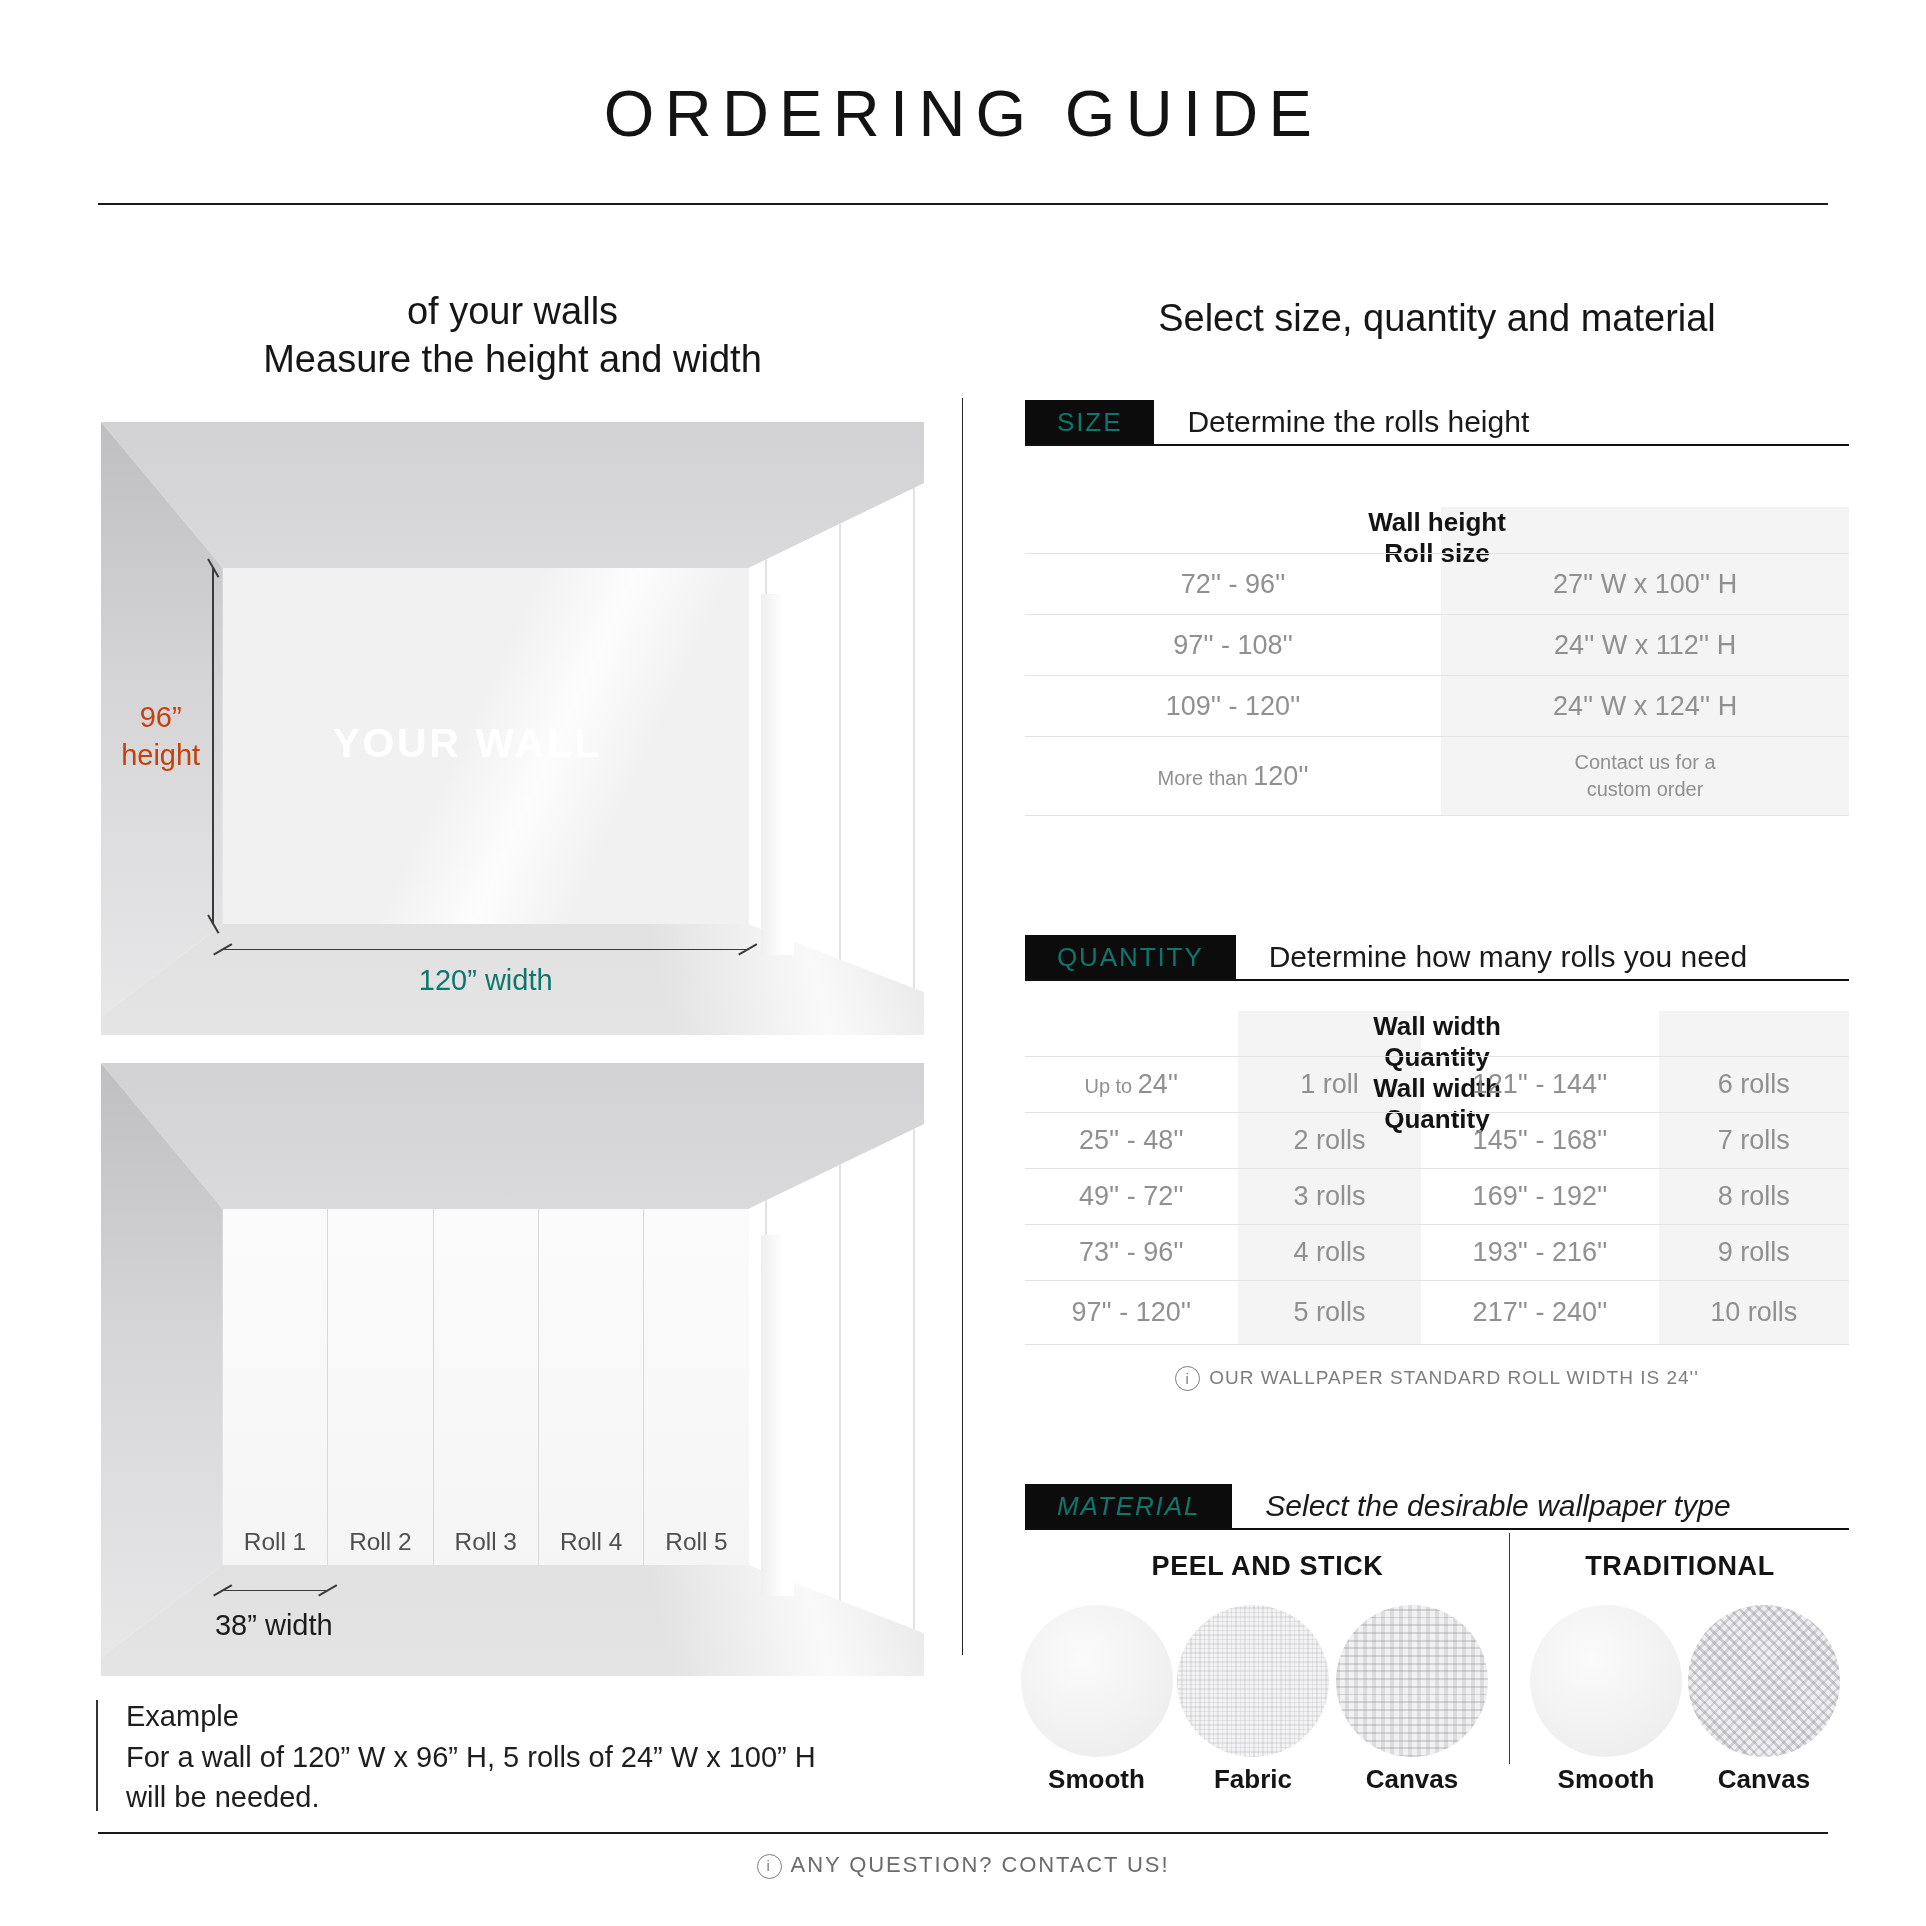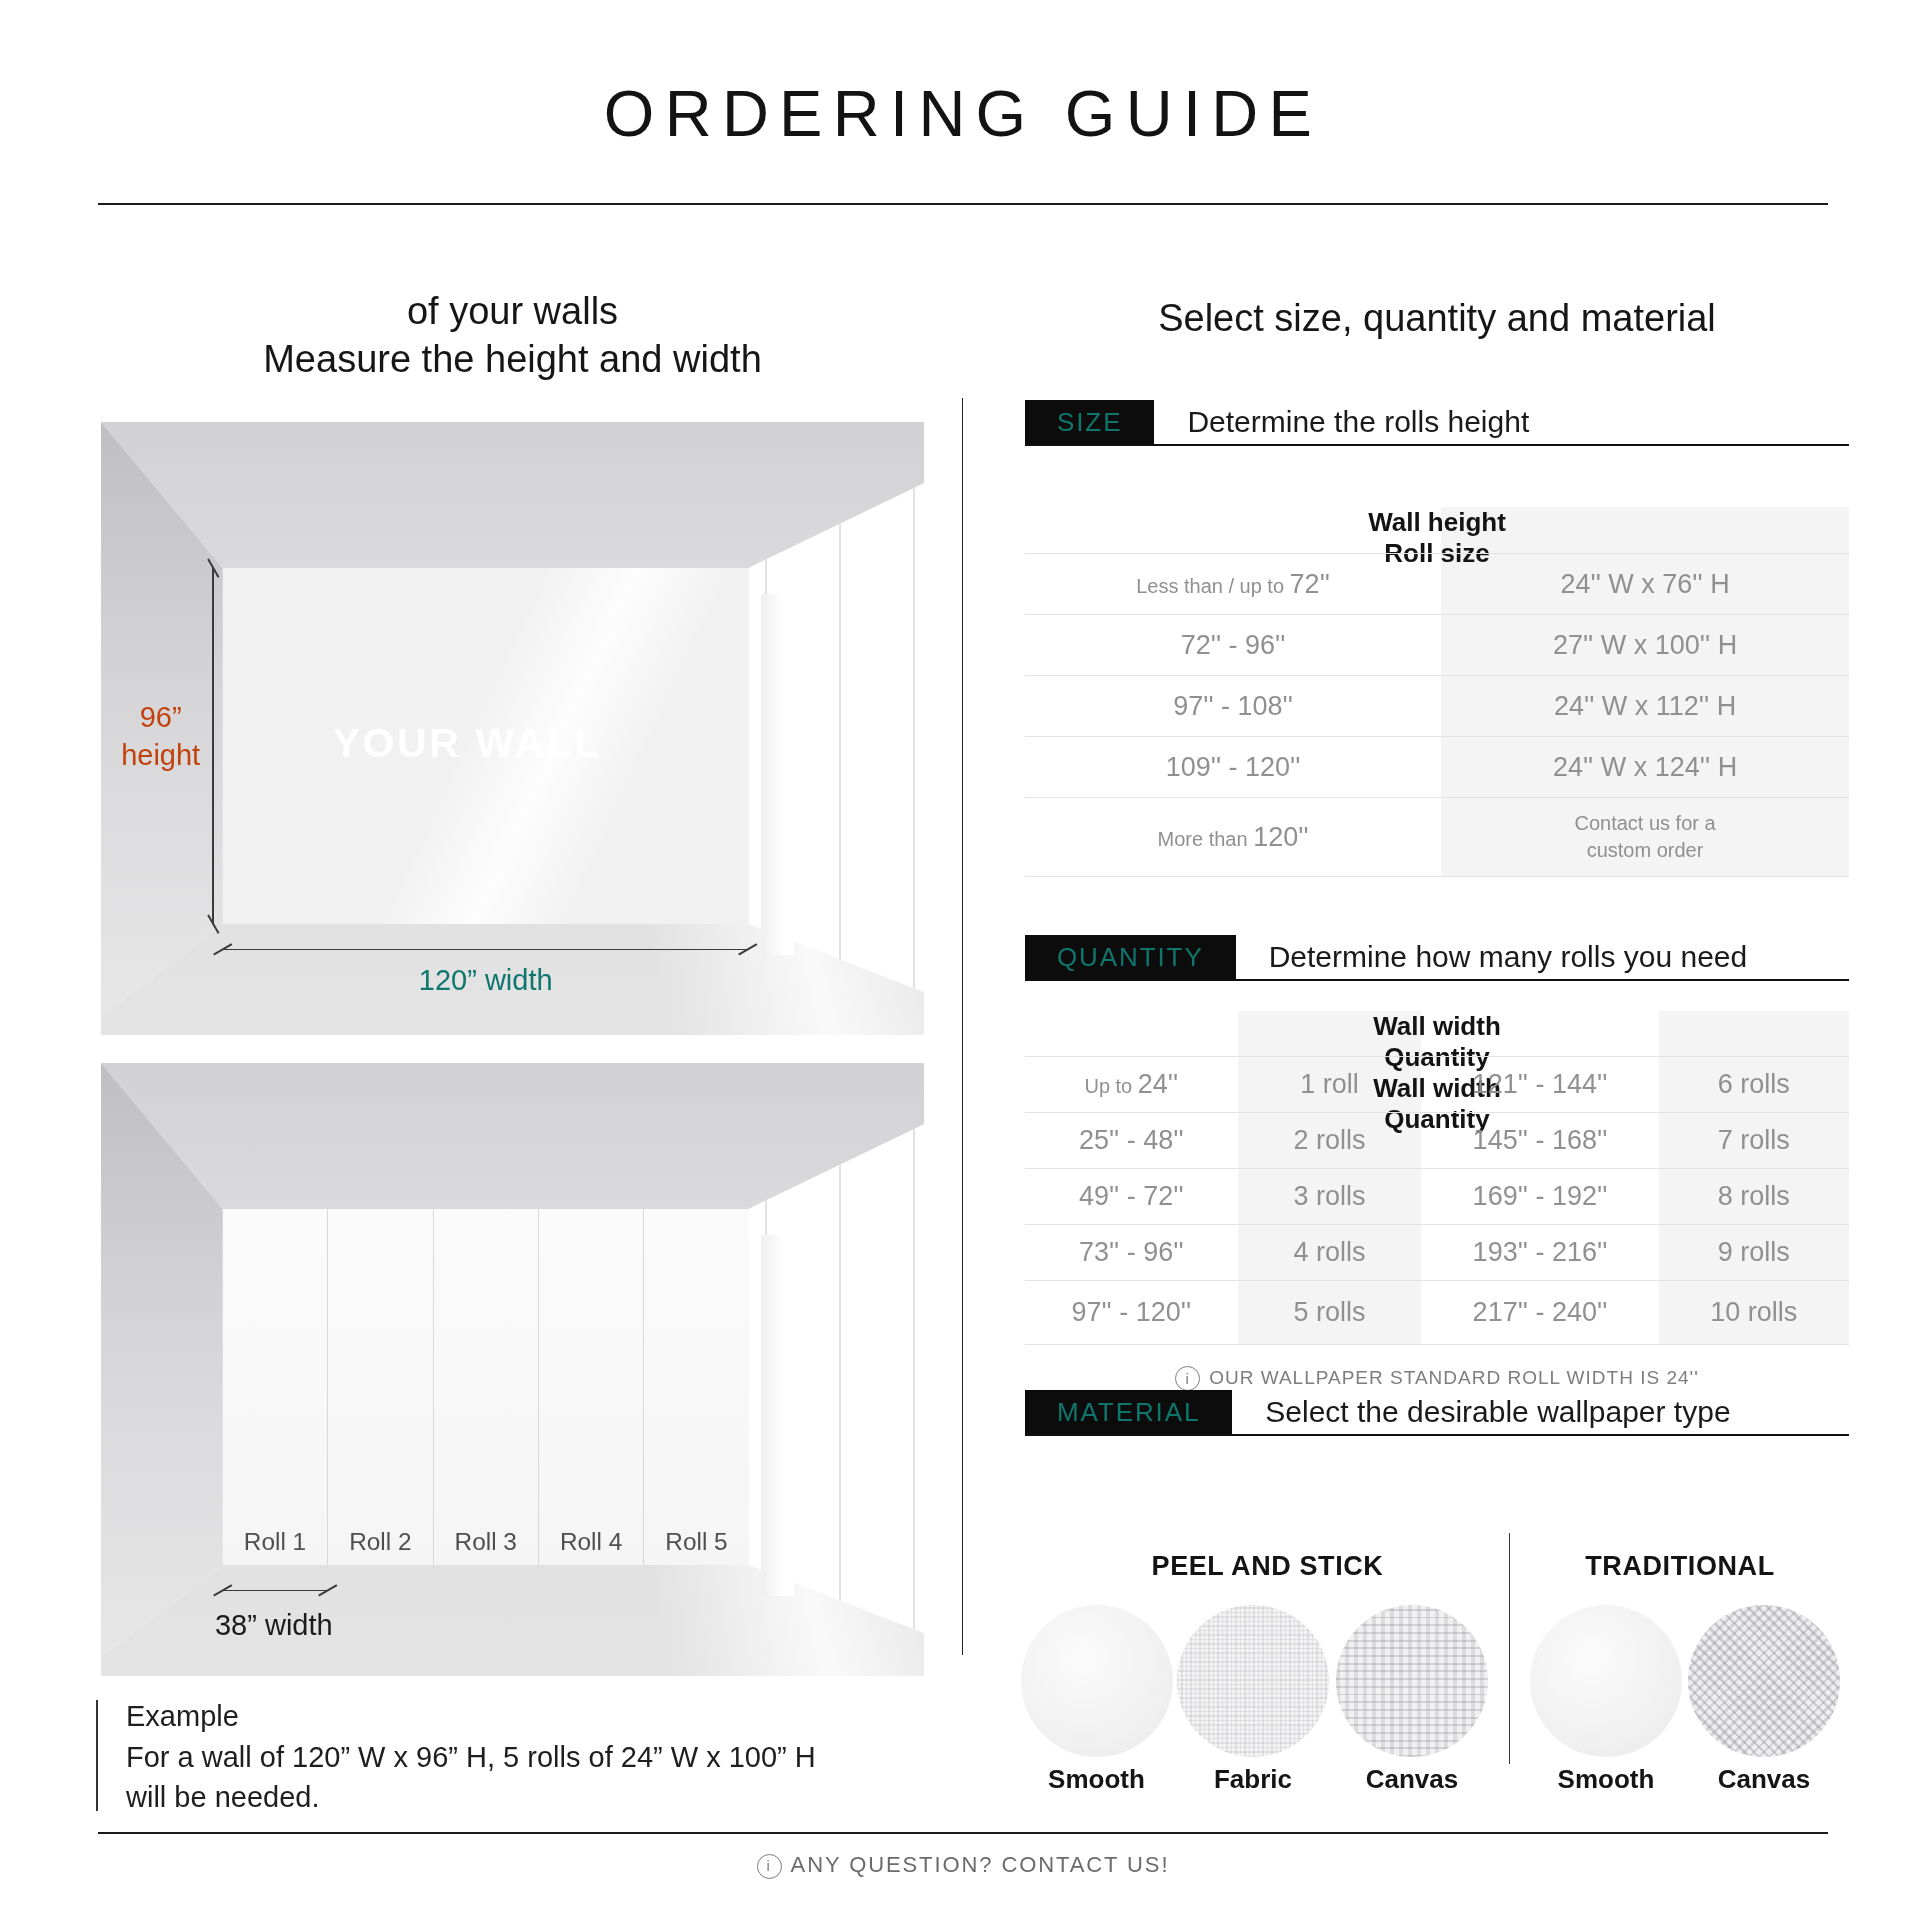--- a/index.html
+++ b/index.html
@@ -77,21 +77,21 @@
   .example{position:absolute;left:96px;top:1696px;width:822px;}
   .ex-bar{position:absolute;left:0;top:3.9px;bottom:6.4px;width:1.9px;background:#333;}
   .ex-text{margin-left:30px;font-size:29px;line-height:1.4;color:#1e1e1e;}
 
   
   .sec-head{position:absolute;left:1025px;width:824px;height:44px;
             border-bottom:2.6px solid #101010;display:flex;align-items:stretch;}
   .badge{display:flex;align-items:center;background:#0c0c0c;color:#0f766e;
          padding:0 32px;font-size:26px;letter-spacing:1.9px;font-weight:500;}
   .sec-sub{margin-left:33px;font-size:30px;color:#1a1a1a;display:flex;align-items:center;}
-  .size-head{top:400px;} .qty-head{top:935px;} .mat-head{top:1390px;}
+  .size-head{top:400px;} .qty-head{top:935px;} .mat-head{top:1484px;font-style:italic;}
 
   
   .dtable{position:absolute;left:1025px;width:824px;border-bottom:0.6px solid #e3e3e3;}
   .size-table{top:507px;} .qty-table{top:1011px;}
   .colbg{position:absolute;top:0;bottom:0;background:#f4f4f5;}
   .size-colbg{left:50.5%;right:0;}
   .qty-colbg2{left:25.8%;width:22.3%;}
   .qty-colbg4{left:76.9%;right:0;}
   .trow{position:relative;display:flex;align-items:center;border-top:0.6px solid #e3e3e3;}
   .trow.h{border-top:none;font-weight:700;color:#131313;font-size:26px;flex-direction:column;}
@@ -211,24 +211,20 @@
     <span class="sec-sub">Determine the rolls height</span>
   </div>
 
   <div class="dtable size-table">
     <div class="colbg size-colbg"></div>
     <div class="trow size-row h">
       <span class="c sc1">Wall height</span>
       <span class="c sc2">Roll size</span>
     </div>
     <div class="trow size-row">
-      <span class="c sc1"><span class="small">Less than / up to </span><span>72''</span></span>
-      <span class="c sc2">24'' W x 76'' H</span>
-    </div>
-    <div class="trow size-row">
       <span class="c sc1"><span>72'' - 96''</span></span>
       <span class="c sc2">27'' W x 100'' H</span>
     </div>
     <div class="trow size-row">
       <span class="c sc1"><span>97'' - 108''</span></span>
       <span class="c sc2">24'' W x 112'' H</span>
     </div>
     <div class="trow size-row">
       <span class="c sc1"><span>109'' - 120''</span></span>
       <span class="c sc2">24'' W x 124'' H</span>

